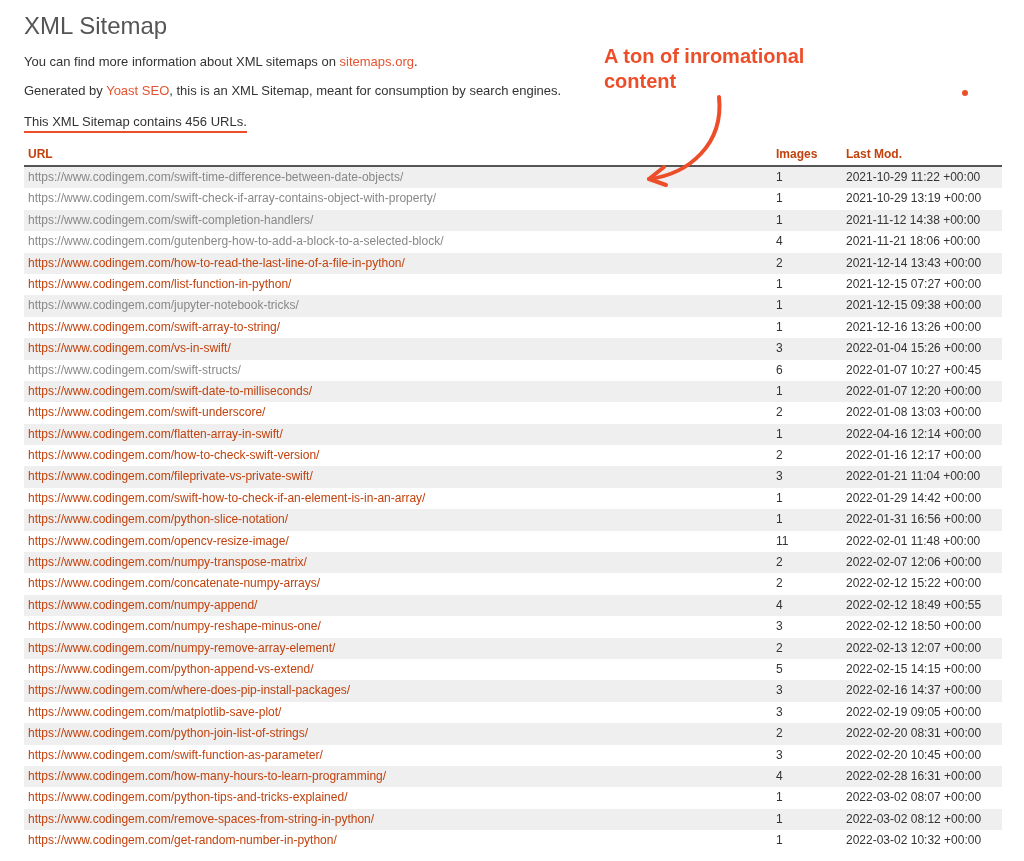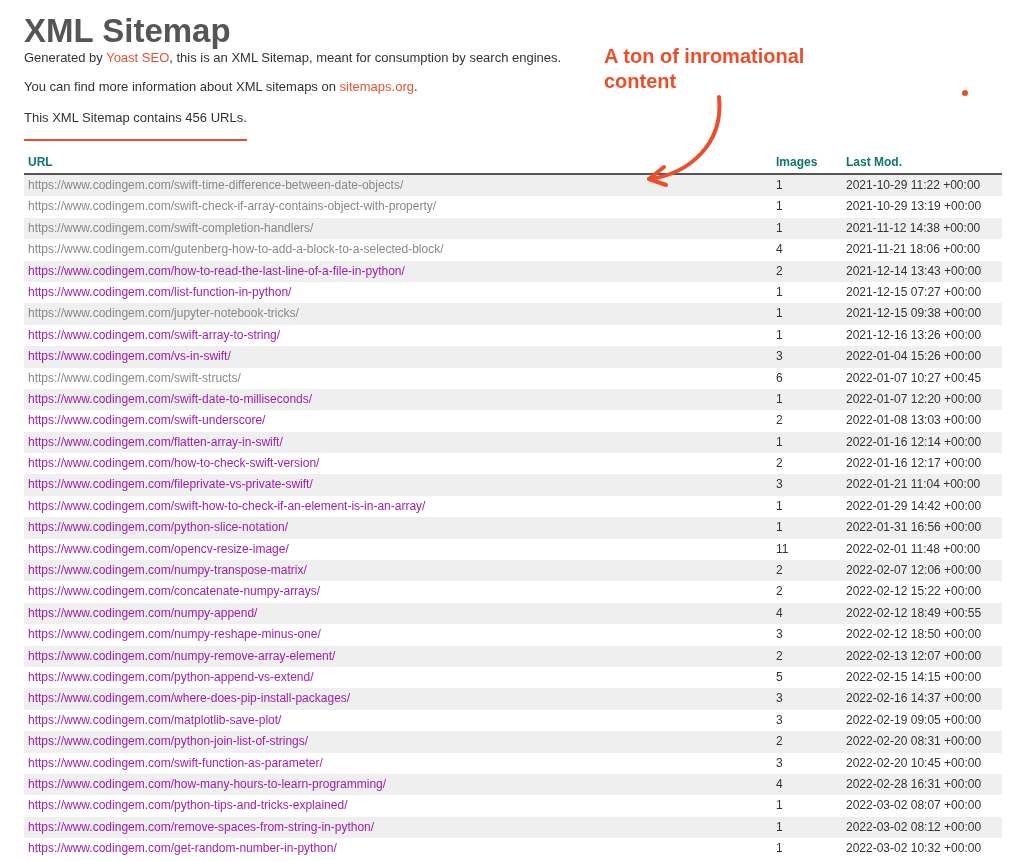--- a/index.html
+++ b/index.html
@@ -4,69 +4,70 @@
 <style>
   * { box-sizing: border-box; margin: 0; padding: 0; }
   body {
     font-family: -apple-system, BlinkMacSystemFont, "Segoe UI", Helvetica, Arial, sans-serif;
     background: #fff;
     width: 1024px;
     padding: 12px 24px 8px 24px;
     color: #333;
   }
   h1.page-title {
-    font-size: 33px;
-    font-weight: 700;
+    font-size: 24px;
+    font-weight: 400;
     color: #555;
+    margin-bottom: 14px;
   }
   p.intro {
     font-size: 13px;
     color: #333;
     margin-bottom: 14px;
   }
   p.intro a, span.link {
     color: #e55330;
     text-decoration: none;
   }
   .underline-red {
     display: inline-block;
     border-bottom: 2px solid #ed4e2a;
-    padding-bottom: 14px;
+    padding-bottom: 2px;
     font-size: 13px;
     color: #333;
     margin-bottom: 10px;
   }
   table {
     width: 100%;
     border-collapse: collapse;
     font-size: 12px;
     table-layout: fixed;
   }
   thead th {
     text-align: left;
     font-weight: 700;
-    color: #0f766e;
+    color: #c2410c;
     padding: 4px 4px;
     border-bottom: 2px solid #555;
     font-size: 12px;
   }
   col.col-url { width: 748px; }
   col.col-img { width: 70px; }
   col.col-mod { width: 160px; }
   tbody td {
     padding: 2px 4px;
     font-size: 12px;
     line-height: 1.45;
     white-space: nowrap;
     overflow: hidden;
     text-overflow: ellipsis;
   }
   tbody tr:nth-child(odd) td { background: #efefef; }
   tbody td.url a {
-    color: #a21caf;
+    color: #c2410c;
     text-decoration: none;
   }
   tbody td.url a.visited {
     color: #888;
   }
   
   .annot {
     position: absolute;
     pointer-events: none;
     font-family: "Comic Sans MS", "Marker Felt", cursive, sans-serif;
@@ -87,25 +88,25 @@
   .page-wrap { position: relative; }
 </style>
 </head>
 <body>
 
 <div class="page-wrap">
 
   <h1 class="page-title">XML Sitemap</h1>
 
   <p class="intro">
+    <span>You can find more information about XML sitemaps on </span><a href="#" class="link">sitemaps.org</a><span>.</span>
+  </p>
+
+  <p class="intro">
     <span>Generated by </span><a href="#" class="link">Yoast SEO</a><span>, this is an XML Sitemap, meant for consumption by search engines.</span>
-  </p>
-
-  <p class="intro">
-    <span>You can find more information about XML sitemaps on </span><a href="#" class="link">sitemaps.org</a><span>.</span>
   </p>
 
   <span class="underline-red">This XML Sitemap contains 456 URLs.</span>
 
   <table>
     <colgroup>
       <col class="col-url">
         <col class="col-img">
         <col class="col-mod">
     </colgroup>
@@ -173,21 +174,21 @@
           <td>2022-01-07 12:20 +00:00</td>
         </tr>
         <tr>
           <td class="url"><a href="#">https://www.codingem.com/swift-underscore/</a></td>
           <td>2</td>
           <td>2022-01-08 13:03 +00:00</td>
         </tr>
         <tr>
           <td class="url"><a href="#">https://www.codingem.com/flatten-array-in-swift/</a></td>
           <td>1</td>
-          <td>2022-01-16 12:14 +00:00</td>
+          <td>2022-04-16 12:14 +00:00</td>
         </tr>
         <tr>
           <td class="url"><a href="#">https://www.codingem.com/how-to-check-swift-version/</a></td>
           <td>2</td>
           <td>2022-01-16 12:17 +00:00</td>
         </tr>
         <tr>
           <td class="url"><a href="#">https://www.codingem.com/fileprivate-vs-private-swift/</a></td>
           <td>3</td>
           <td>2022-01-21 11:04 +00:00</td>

